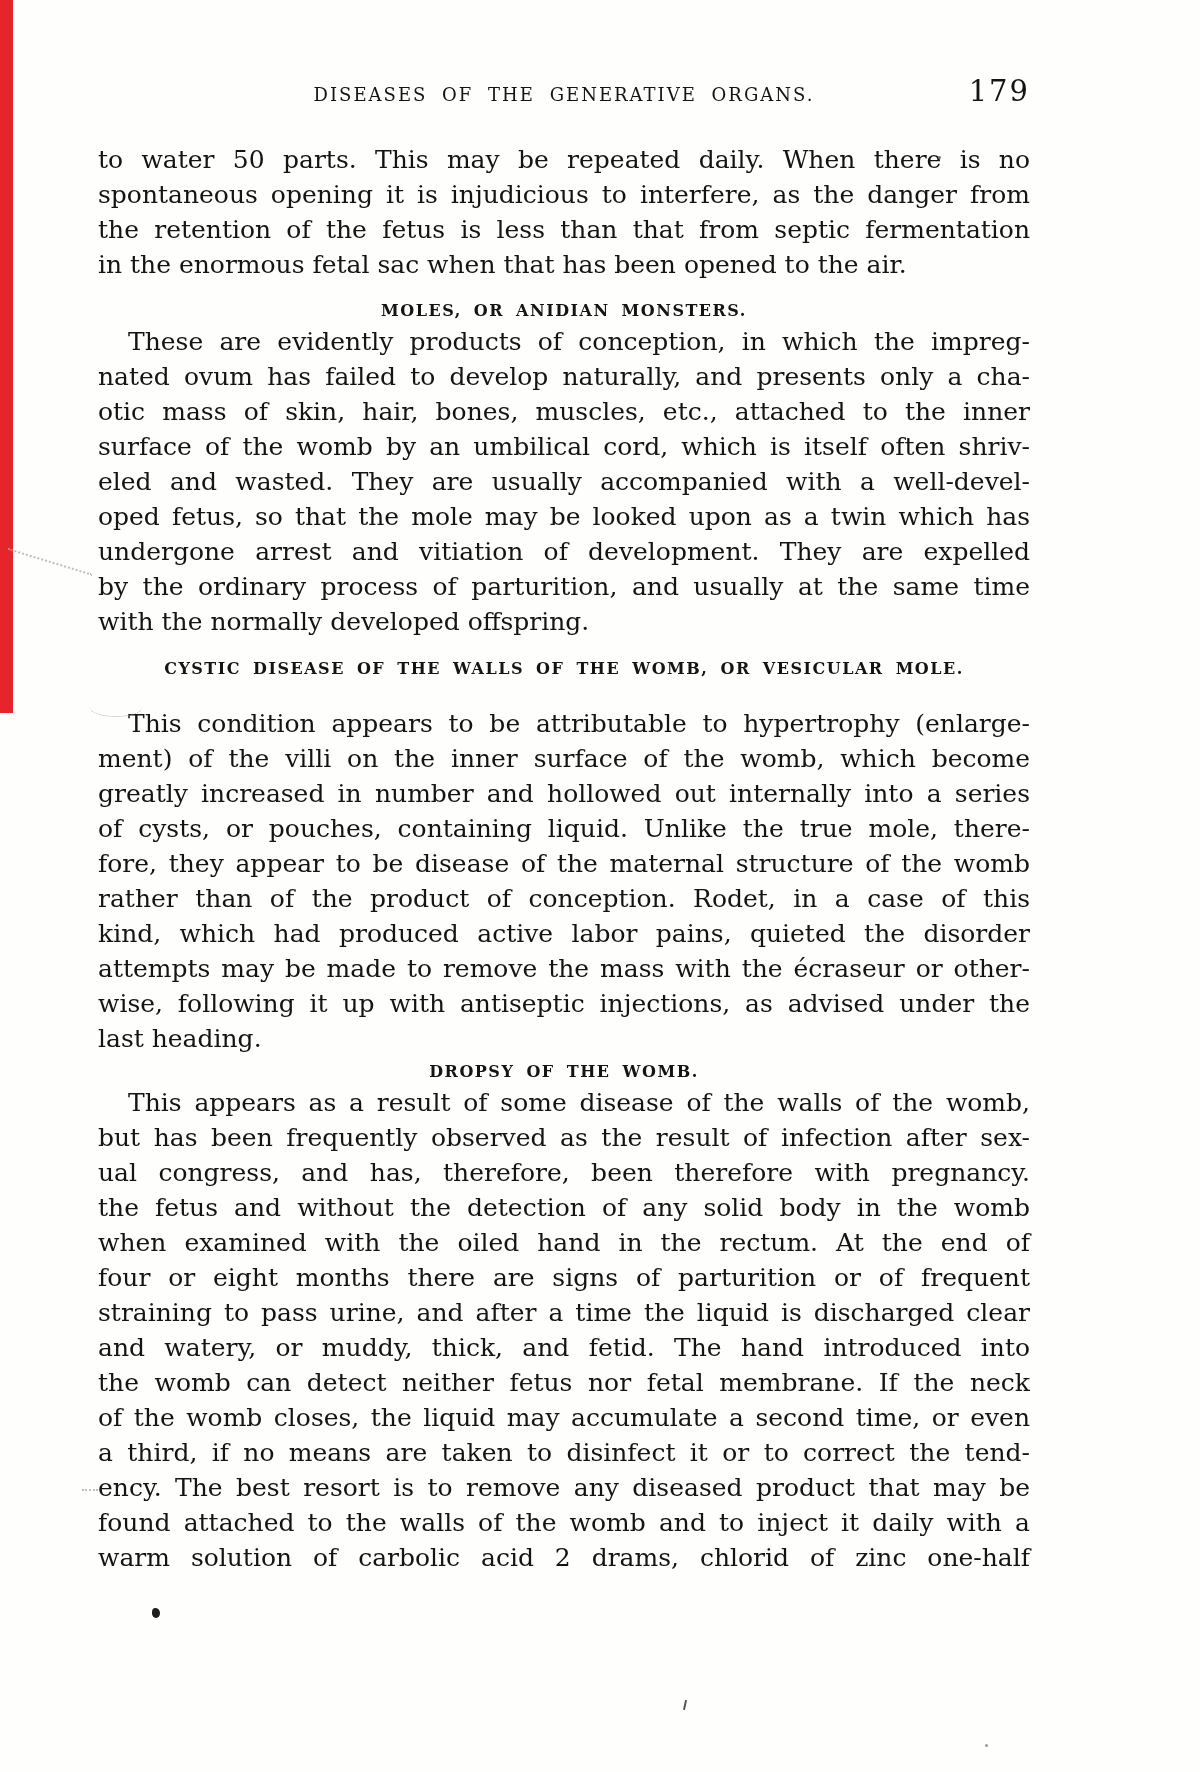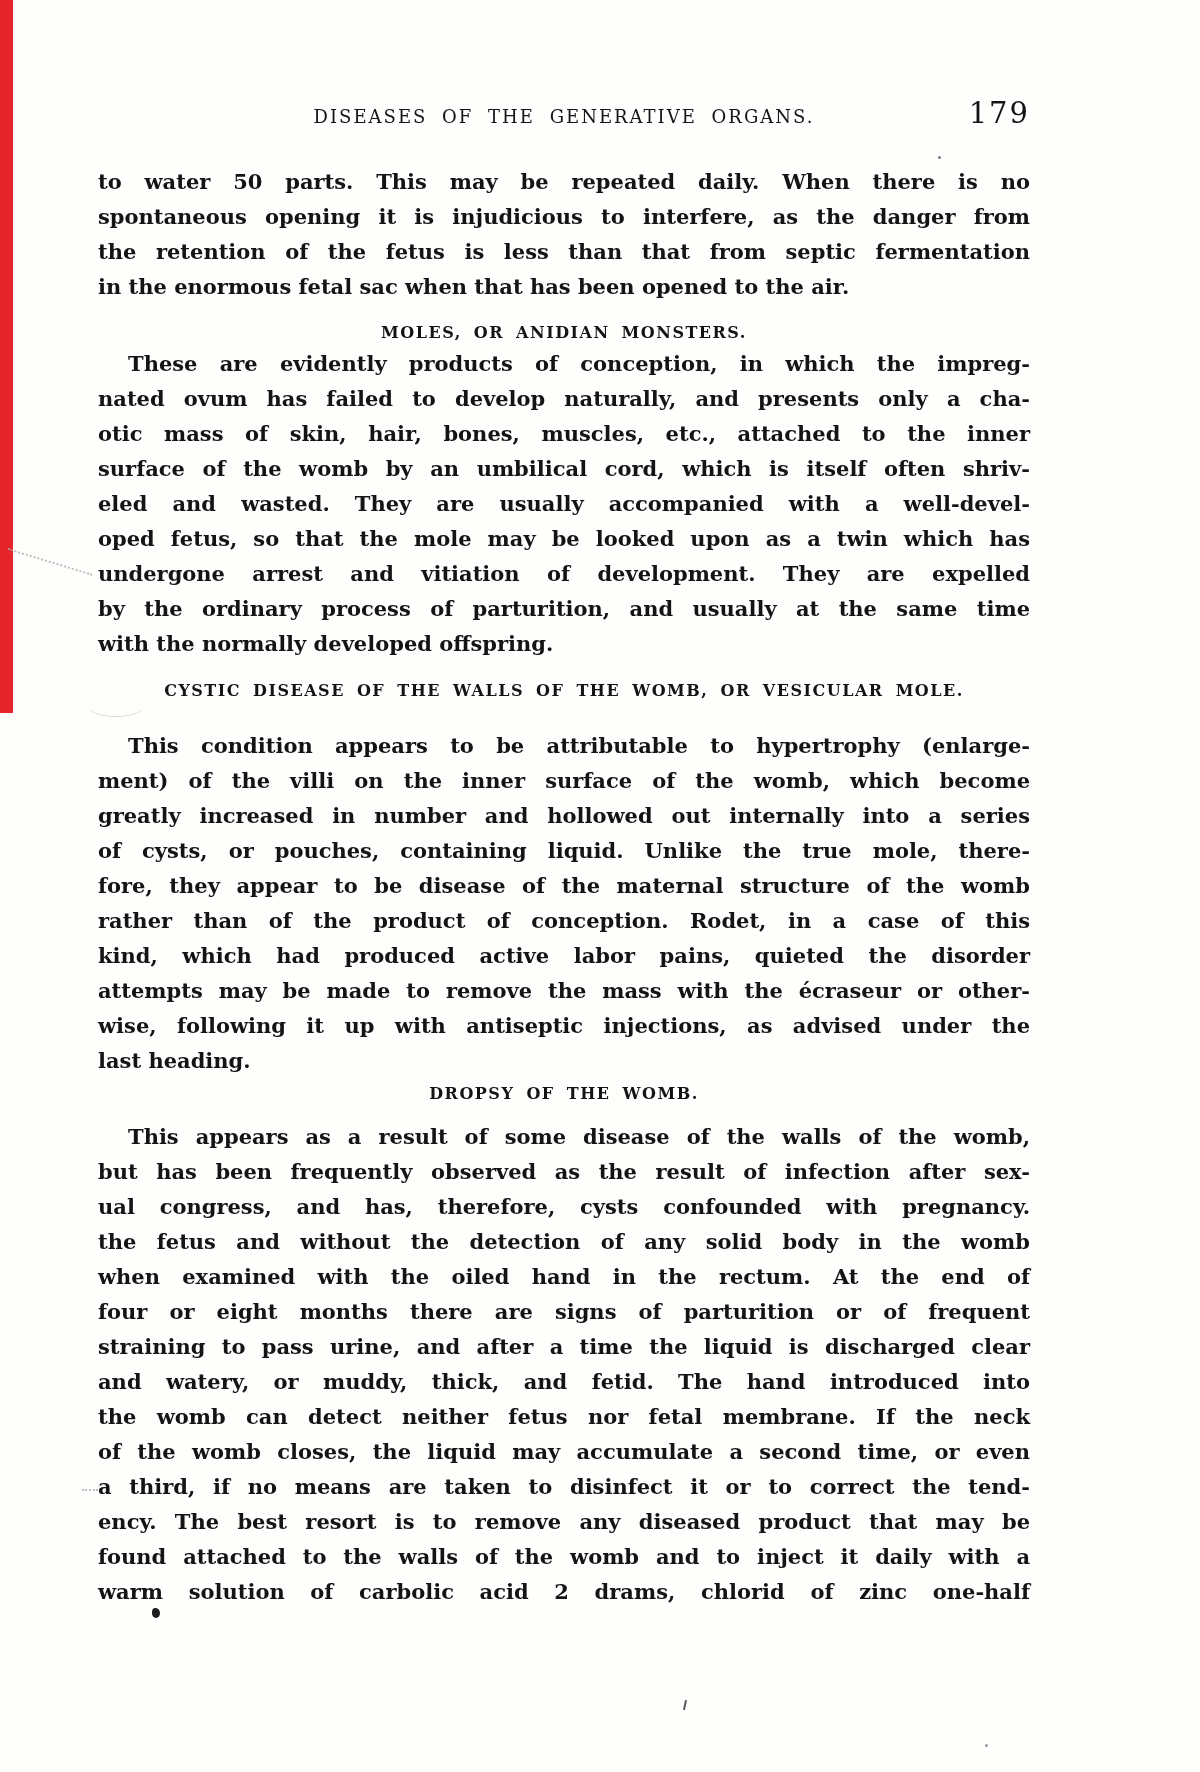--- a/index.html
+++ b/index.html
@@ -15,58 +15,57 @@
     position:absolute; left:0; top:0;
     width:13px; height:713px;
   }
   .content {
     position:relative;
     margin-left:98px;
     width:932px;
   }
   .running-header {
     position:relative;
-    margin-top:100px;
+    margin-top:78px;
     height:32px;
   }
   .running-title {
     text-align:center;
     font-size:18px;
     letter-spacing:2px;
     word-spacing:7px;
     padding-top:6px;
   }
   .folio {
     position:absolute; right:0; top:-4px;
     font-size:29px;
     letter-spacing:2px;
   }
   .para { margin:0; }
   .line {
-    font-size:21px;
+    font-size:25px;
     line-height:35px;
     text-align:justify;
     text-align-last:justify;
     text-justify:inter-word;
-    font-weight:bold;
   }
   .line.indent { text-indent:30px; }
   .line.para-last { text-align-last:left; }
   .section-heading {
     text-align:center;
     font-weight:bold;
     font-size:16px;
     line-height:26px;
     letter-spacing:1.5px;
     word-spacing:5px;
   }
   [data-name="para-intro"]    { margin-top:32px; }
   [data-name="heading-moles"] { margin-top:16px; }
   [data-name="heading-cystic"]{ margin-top:17px; margin-bottom:24px; }
-  [data-name="heading-dropsy"]{ margin-top:3px;  margin-bottom:12px; }
+  [data-name="heading-dropsy"]{ margin-top:3px;  }
   
   .artifact { position:absolute; pointer-events:none; }
   .scratch-1 {
     left:8px; top:548px; width:88px; height:0;
     border-top:2px dotted #a9a9a9;
     transform:rotate(17deg); transform-origin:left top;
     opacity:.75;
   }
   .arc-1 {
     left:90px; top:698px; width:52px; height:18px;
@@ -128,21 +127,21 @@
           <div class="line" data-name="text-line">rather than of the product of conception.  Rodet, in a case of this</div>
           <div class="line" data-name="text-line">kind, which had produced active labor pains, quieted the disorder</div>
           <div class="line" data-name="text-line">attempts may be made to remove the mass with the écraseur or other-</div>
           <div class="line" data-name="text-line">wise, following it up with antiseptic injections, as advised under the</div>
           <div class="line para-last" data-name="text-line">last heading.</div>
         </div>
         <div class="section-heading" data-name="heading-dropsy">DROPSY OF THE WOMB.</div>
         <div class="para" data-name="para-dropsy">
           <div class="line indent" data-name="text-line">This appears as a result of some disease of the walls of the womb,</div>
           <div class="line" data-name="text-line">but has been frequently observed as the result of infection after sex-</div>
-          <div class="line" data-name="text-line">ual congress, and has, therefore, cysts confounded with pregnancy.</div>
+          <div class="line" data-name="text-line">ual congress, and has, therefore, been therefore with pregnancy.</div>
           <div class="line" data-name="text-line">the fetus and without the detection of any solid body in the womb</div>
           <div class="line" data-name="text-line">when examined with the oiled hand in the rectum.  At the end of</div>
           <div class="line" data-name="text-line">four or eight months there are signs of parturition or of frequent</div>
           <div class="line" data-name="text-line">straining to pass urine, and after a time the liquid is discharged clear</div>
           <div class="line" data-name="text-line">and watery, or muddy, thick, and fetid.  The hand introduced into</div>
           <div class="line" data-name="text-line">the womb can detect neither fetus nor fetal membrane.  If the neck</div>
           <div class="line" data-name="text-line">of the womb closes, the liquid may accumulate a second time, or even</div>
           <div class="line" data-name="text-line">a third, if no means are taken to disinfect it or to correct the tend-</div>
           <div class="line" data-name="text-line">ency.  The best resort is to remove any diseased product that may be</div>
           <div class="line" data-name="text-line">found attached to the walls of the womb and to inject it daily with a</div>

